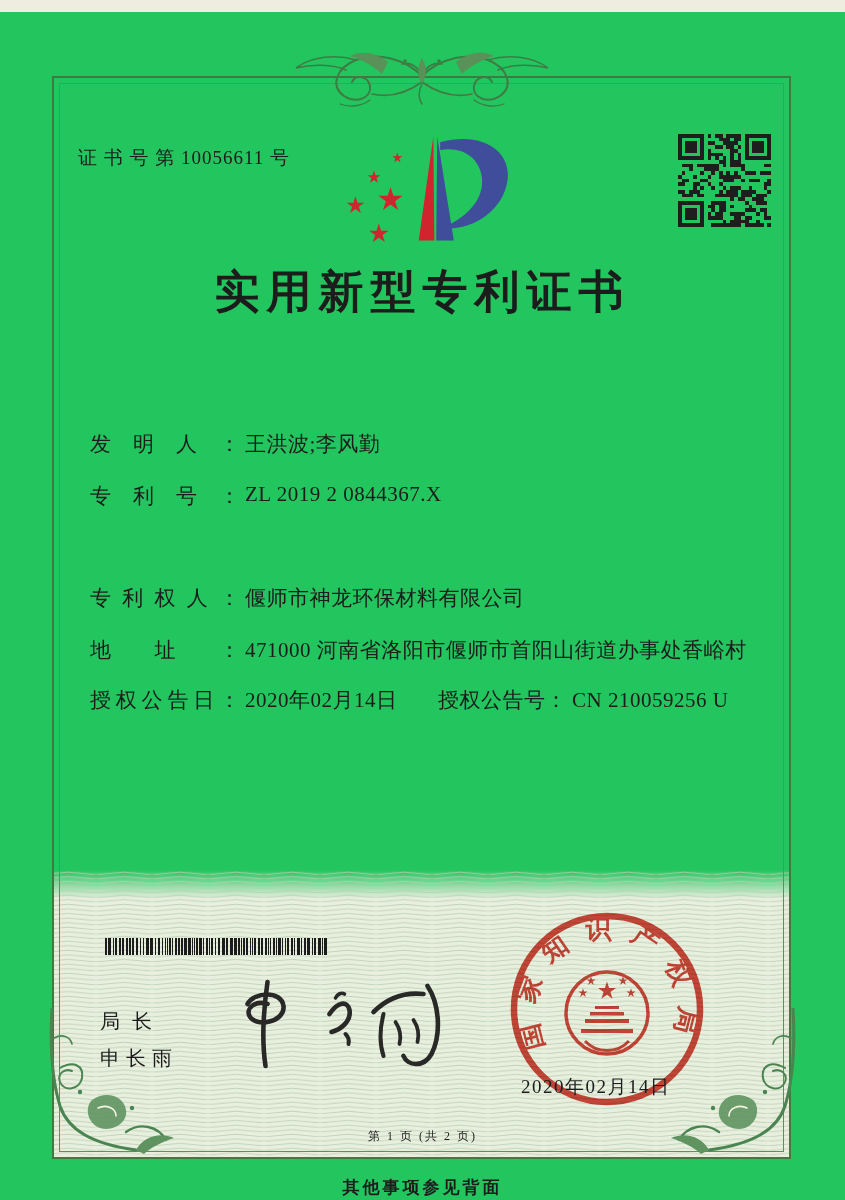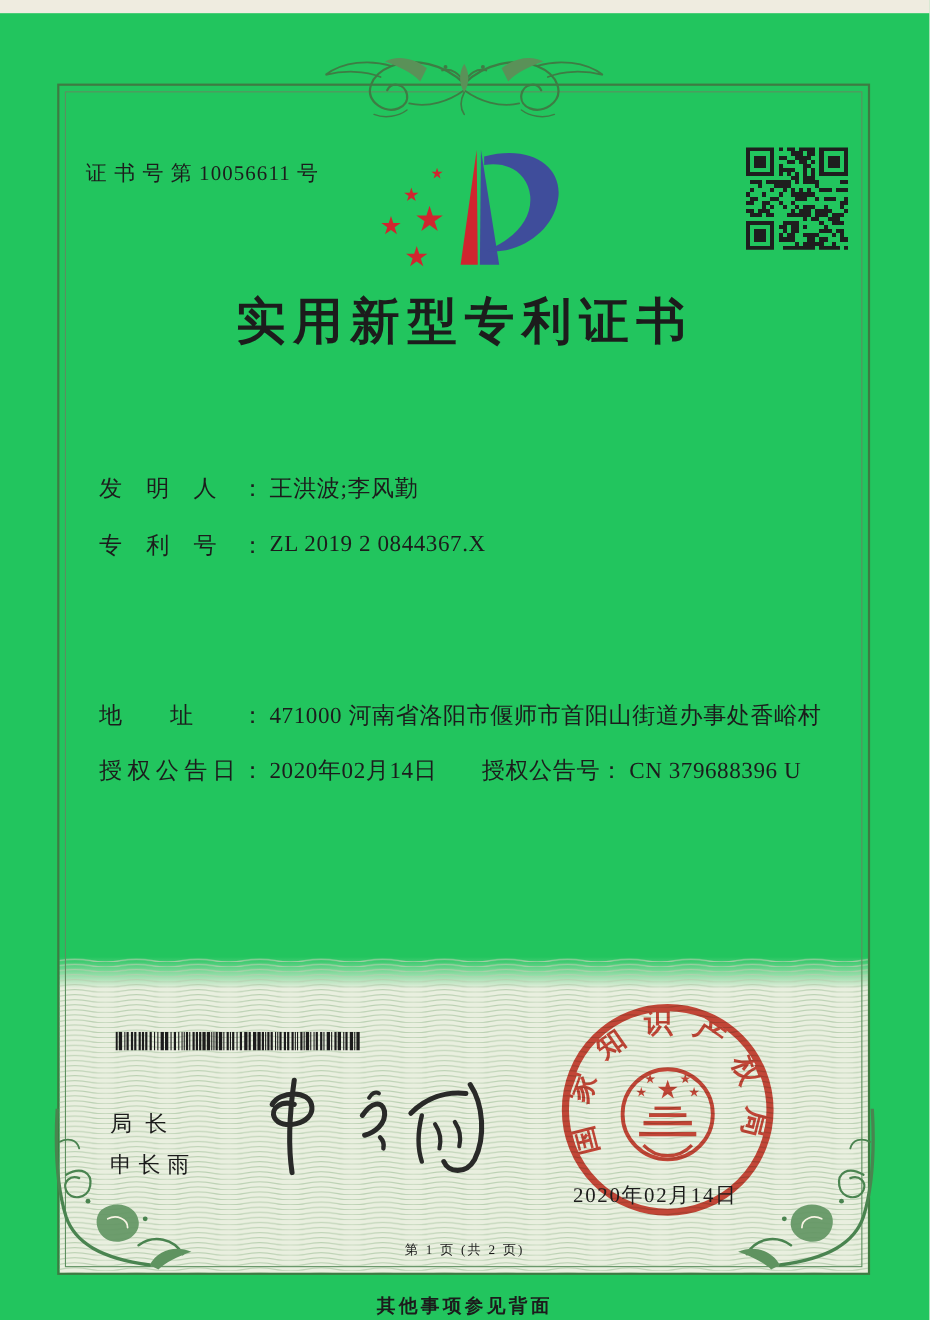--- a/index.html
+++ b/index.html
@@ -432,27 +432,30 @@
   </div>
 
   <div class="abs title z2">实用新型专利证书</div>
 
   <div class="abs field-row z2" style="top:418px">
     <span class="flabel">发明人：</span><span class="fvalue">王洪波;李风勤</span>
   </div>
   <div class="abs field-row z2" style="top:470px">
     <span class="flabel">专利号：</span><span class="fvalue">ZL 2019 2 0844367.X</span>
   </div>
+  <div class="abs field-row z2" style="top:572px">
+    <span class="flabel">专利权人：</span><span class="fvalue">偃师市神龙环保材料有限公司</span>
+  </div>
   <div class="abs field-row z2" style="top:624px">
     <span class="flabel">地址：</span><span class="fvalue">471000 河南省洛阳市偃师市首阳山街道办事处香峪村</span>
   </div>
   <div class="abs field-row z2" style="top:674px">
     <span class="flabel">授权公告日：</span><span class="fvalue">2020年02月14日</span>
     <span class="pair2">
-      <span class="flabel2">授权公告号：</span><span class="fvalue">CN 379688396 U</span>
+      <span class="flabel2">授权公告号：</span><span class="fvalue">CN 210059256 U</span>
     </span>
   </div>
 
 
   <div class="abs barcode" id="barcode">
       <span style="display:inline-block;flex:none;width:2px;height:100%;background:#1c1c1c;margin-right:1px"></span>
       <span style="display:inline-block;flex:none;width:3px;height:100%;background:#1c1c1c;margin-right:2px"></span>
       <span style="display:inline-block;flex:none;width:1px;height:100%;background:#1c1c1c;margin-right:1px"></span>
       <span style="display:inline-block;flex:none;width:2px;height:100%;background:#1c1c1c;margin-right:2px"></span>
       <span style="display:inline-block;flex:none;width:2px;height:100%;background:#1c1c1c;margin-right:1px"></span>

